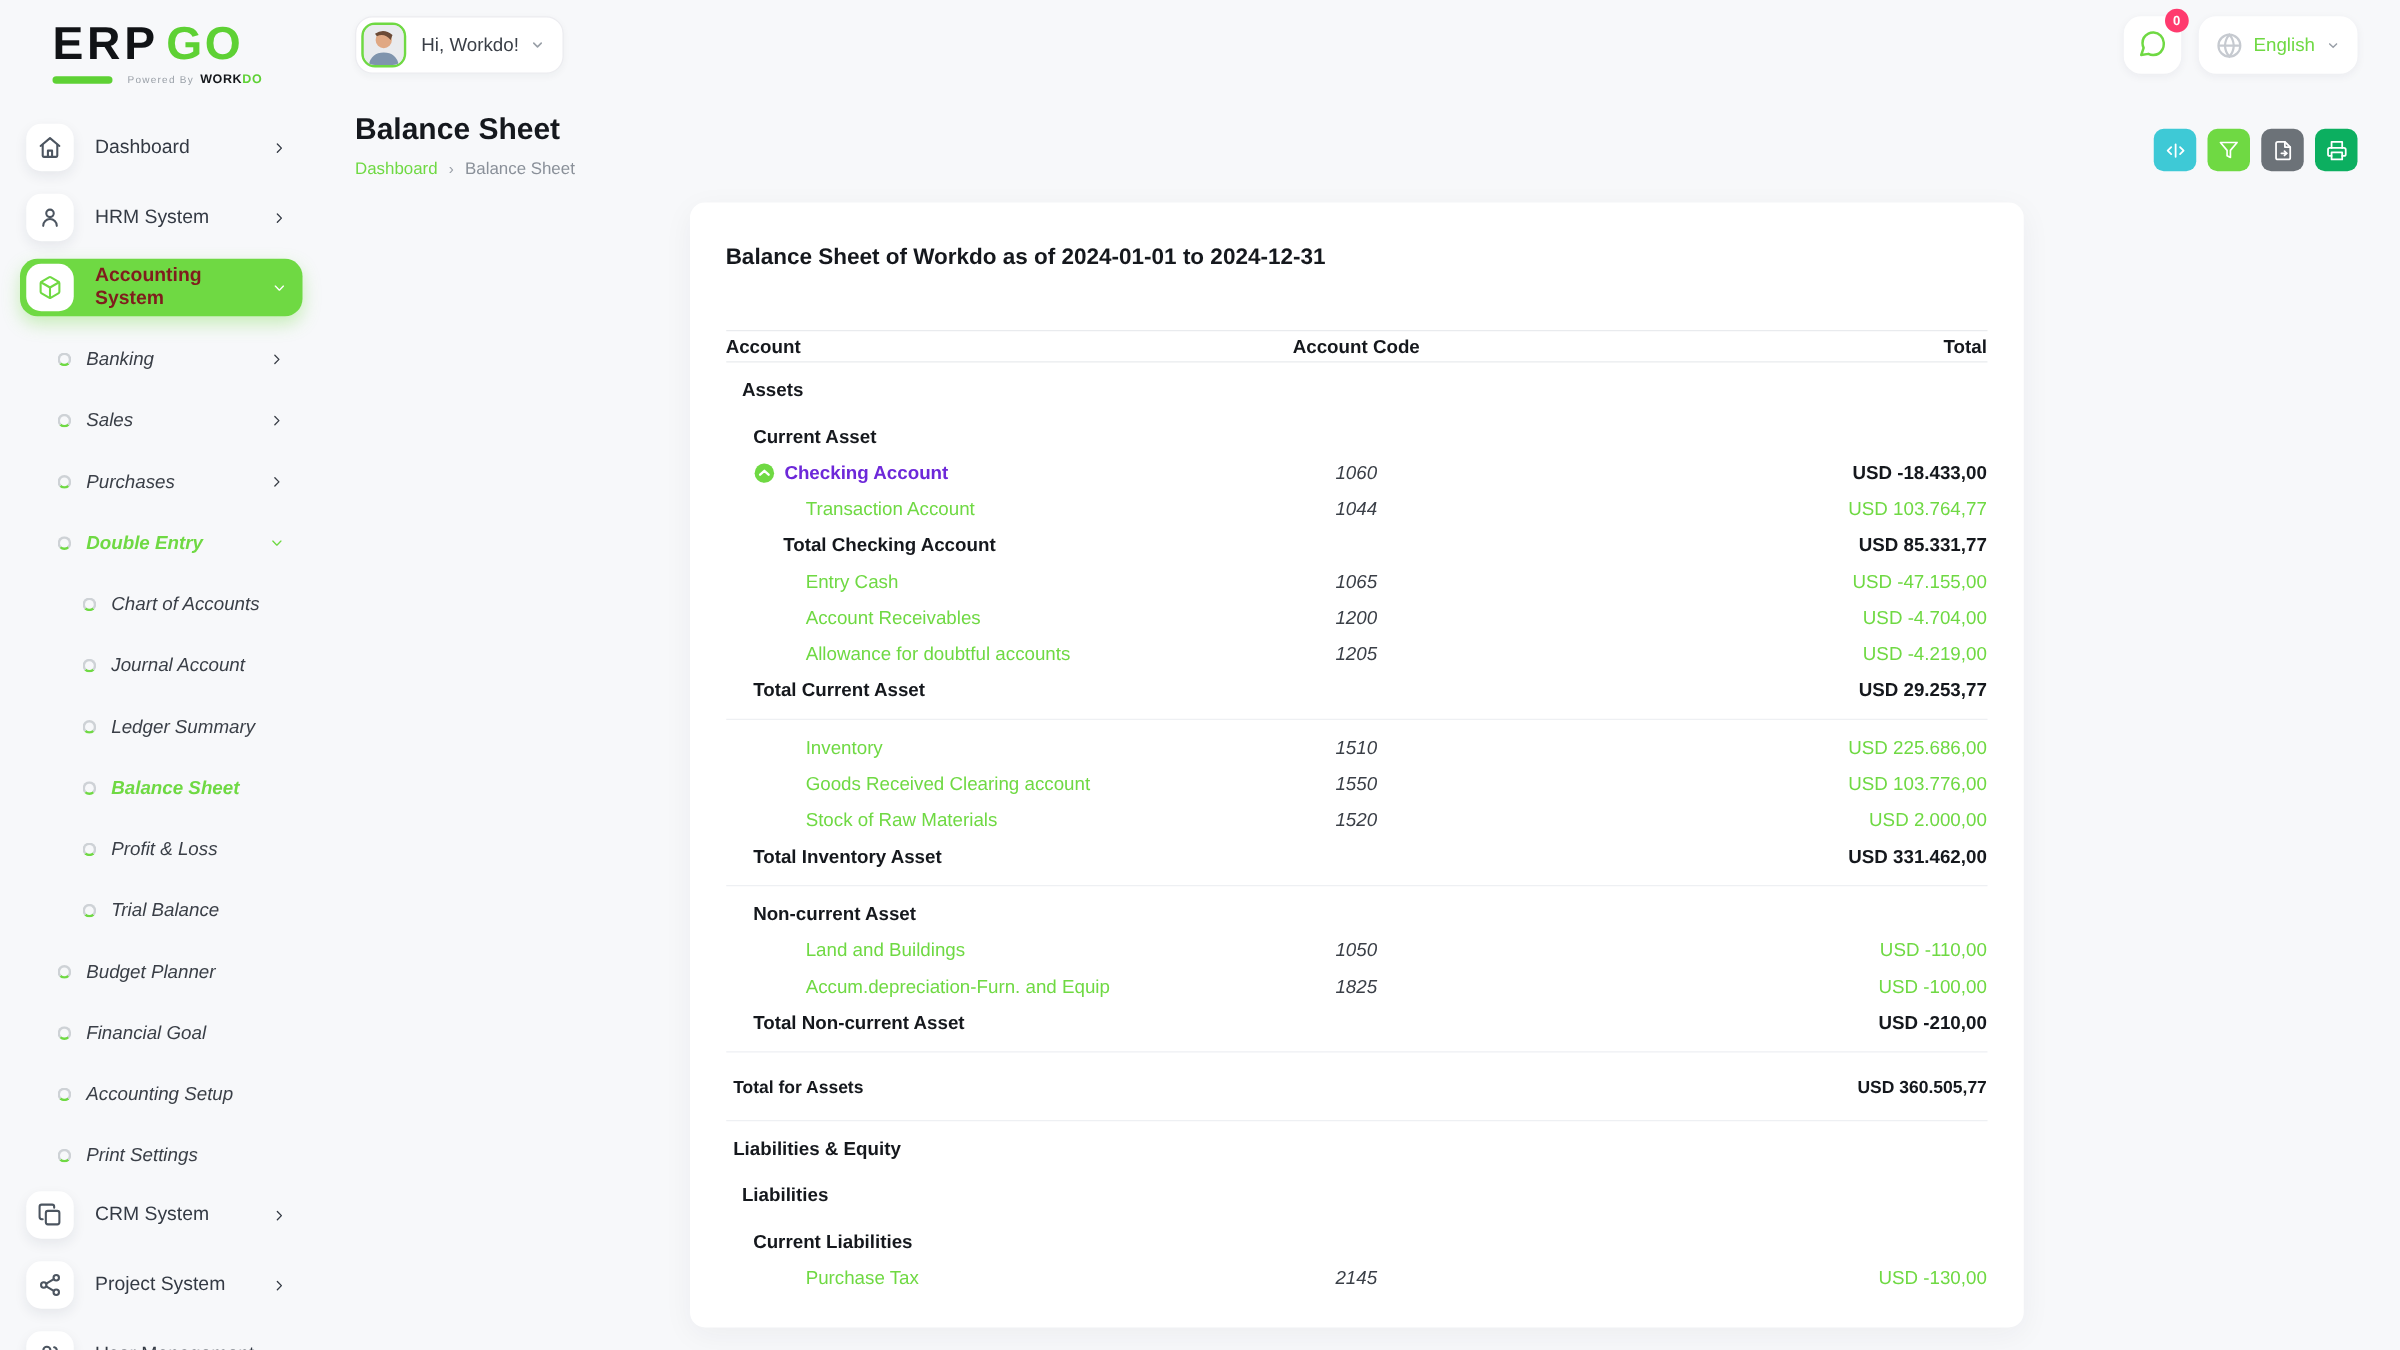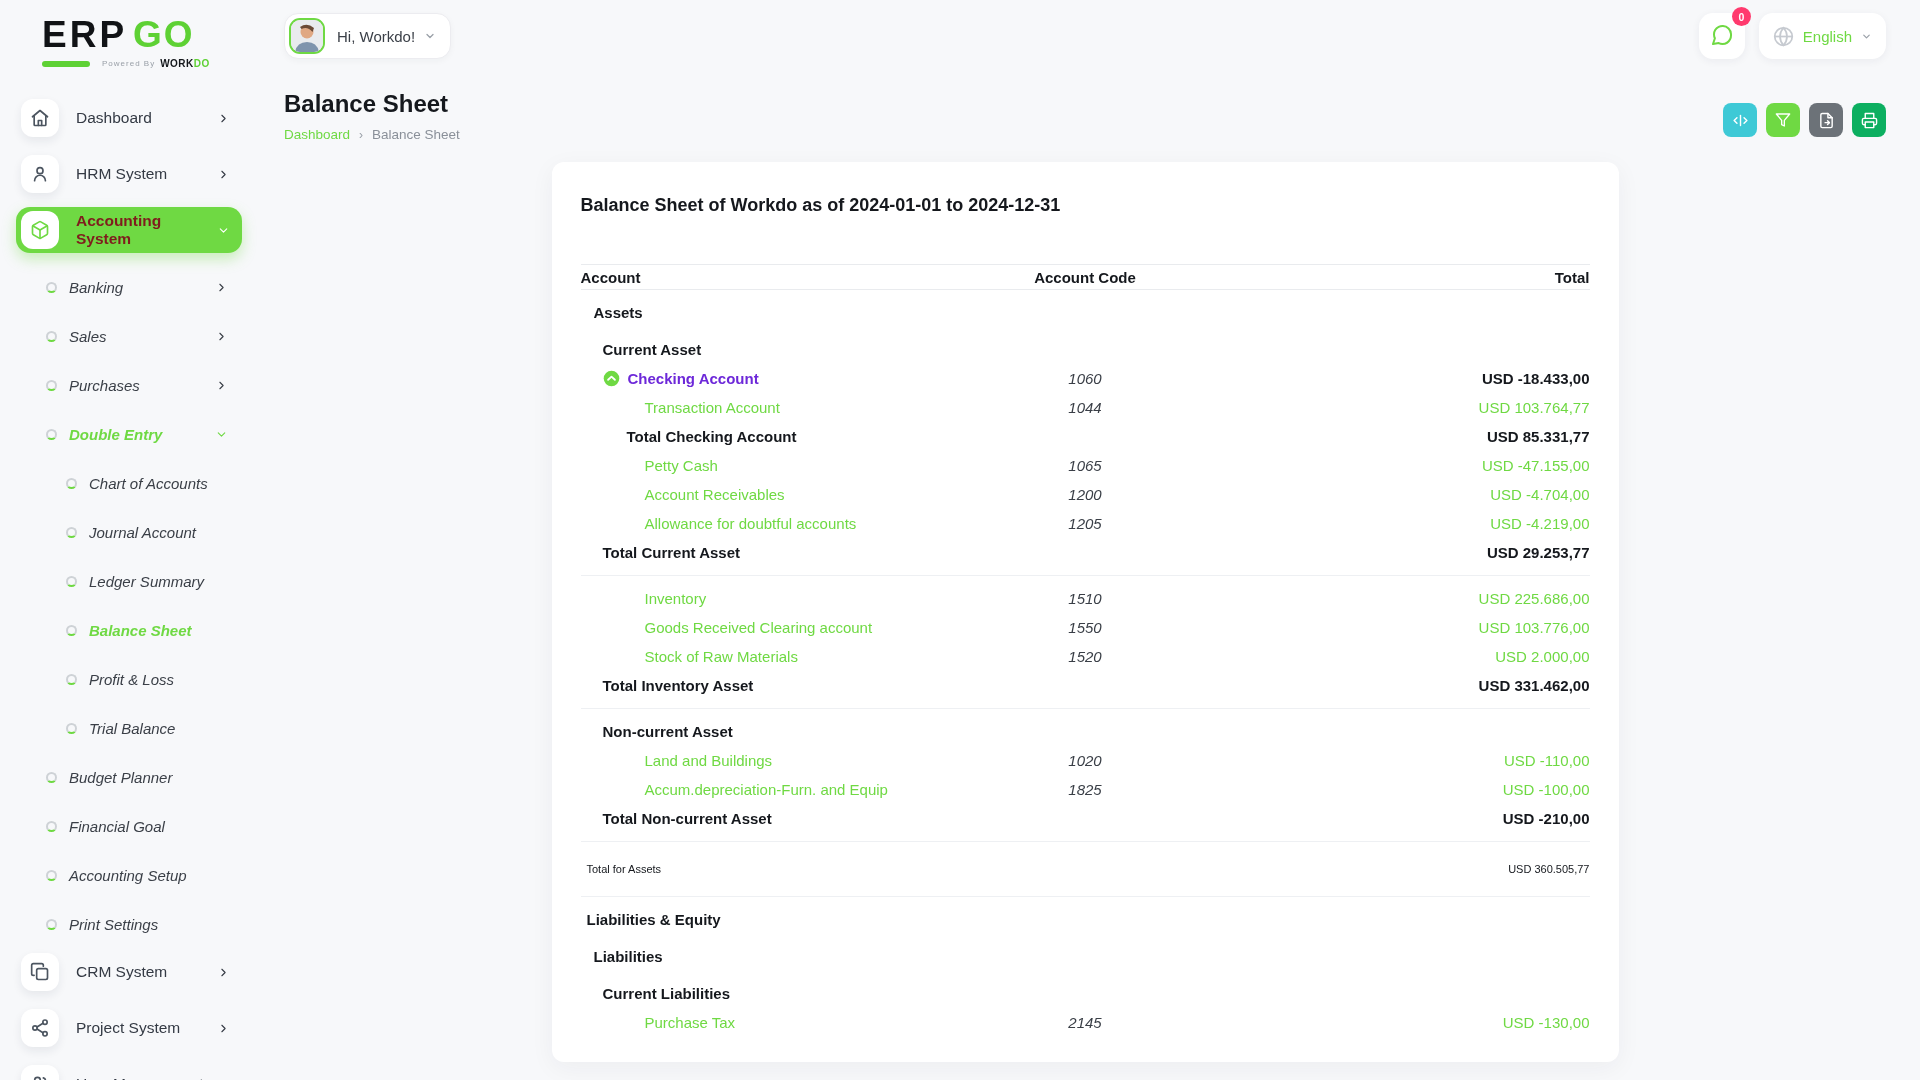--- a/index.html
+++ b/index.html
@@ -76,21 +76,21 @@
   .c-total { flex:1; text-align:right; }
 
   .trow { display:flex; align-items:center; height:29px; }
   .trow .acct { display:flex; align-items:flex-start; gap:8px; }
   .trow.t-header { font-weight:700; color:#15181d; margin-top:8px; }
   .trow.t-link .acct, .trow.t-link .c-total { color:#6fd943; }
   .trow.t-linkbold { font-weight:700; }
   .trow.t-linkbold .acct { color:#6d28d9; }
   .trow.t-linkbold .c-total { color:#15181d; }
   .trow.t-total { font-weight:700; color:#15181d; }
-  .trow.t-grand { font-weight:400; color:#15181d; height:38px; font-size:11px; }
+  .trow.t-grand { font-weight:700; color:#15181d; height:38px; font-size:14px; }
   .trow .c-code { color:#3a3f47; font-weight:400;font-style:italic; }
   .tdivider { border-top:1px solid #eef0f3; margin:8px 0; }
 
   .cicon { width:17px; height:17px; flex:0 0 17px; display:flex; }
   svg { display:block; }
 </style>
 </head>
 <body>
 
 <div class="layout">
@@ -429,21 +429,21 @@
                 <span class="acct" style="padding-left:46px">
                   <span>Total Checking Account</span>
                 </span>
               </div>
               <div class="c-code"></div>
               <div class="c-total">USD 85.331,77</div>
             </div>
             <div class="trow t-link">
               <div class="c-account">
                 <span class="acct" style="padding-left:64px">
-                  <span>Petty Cash</span>
+                  <span>Entry Cash</span>
                 </span>
               </div>
               <div class="c-code">1065</div>
               <div class="c-total">USD -47.155,00</div>
             </div>
             <div class="trow t-link">
               <div class="c-account">
                 <span class="acct" style="padding-left:64px">
                   <span>Account Receivables</span>
                 </span>
@@ -515,21 +515,21 @@
               </div>
               <div class="c-code"></div>
               <div class="c-total"></div>
             </div>
             <div class="trow t-link">
               <div class="c-account">
                 <span class="acct" style="padding-left:64px">
                   <span>Land and Buildings</span>
                 </span>
               </div>
-              <div class="c-code">1020</div>
+              <div class="c-code">1050</div>
               <div class="c-total">USD -110,00</div>
             </div>
             <div class="trow t-link">
               <div class="c-account">
                 <span class="acct" style="padding-left:64px">
                   <span>Accum.depreciation-Furn. and Equip</span>
                 </span>
               </div>
               <div class="c-code">1825</div>
               <div class="c-total">USD -100,00</div>

